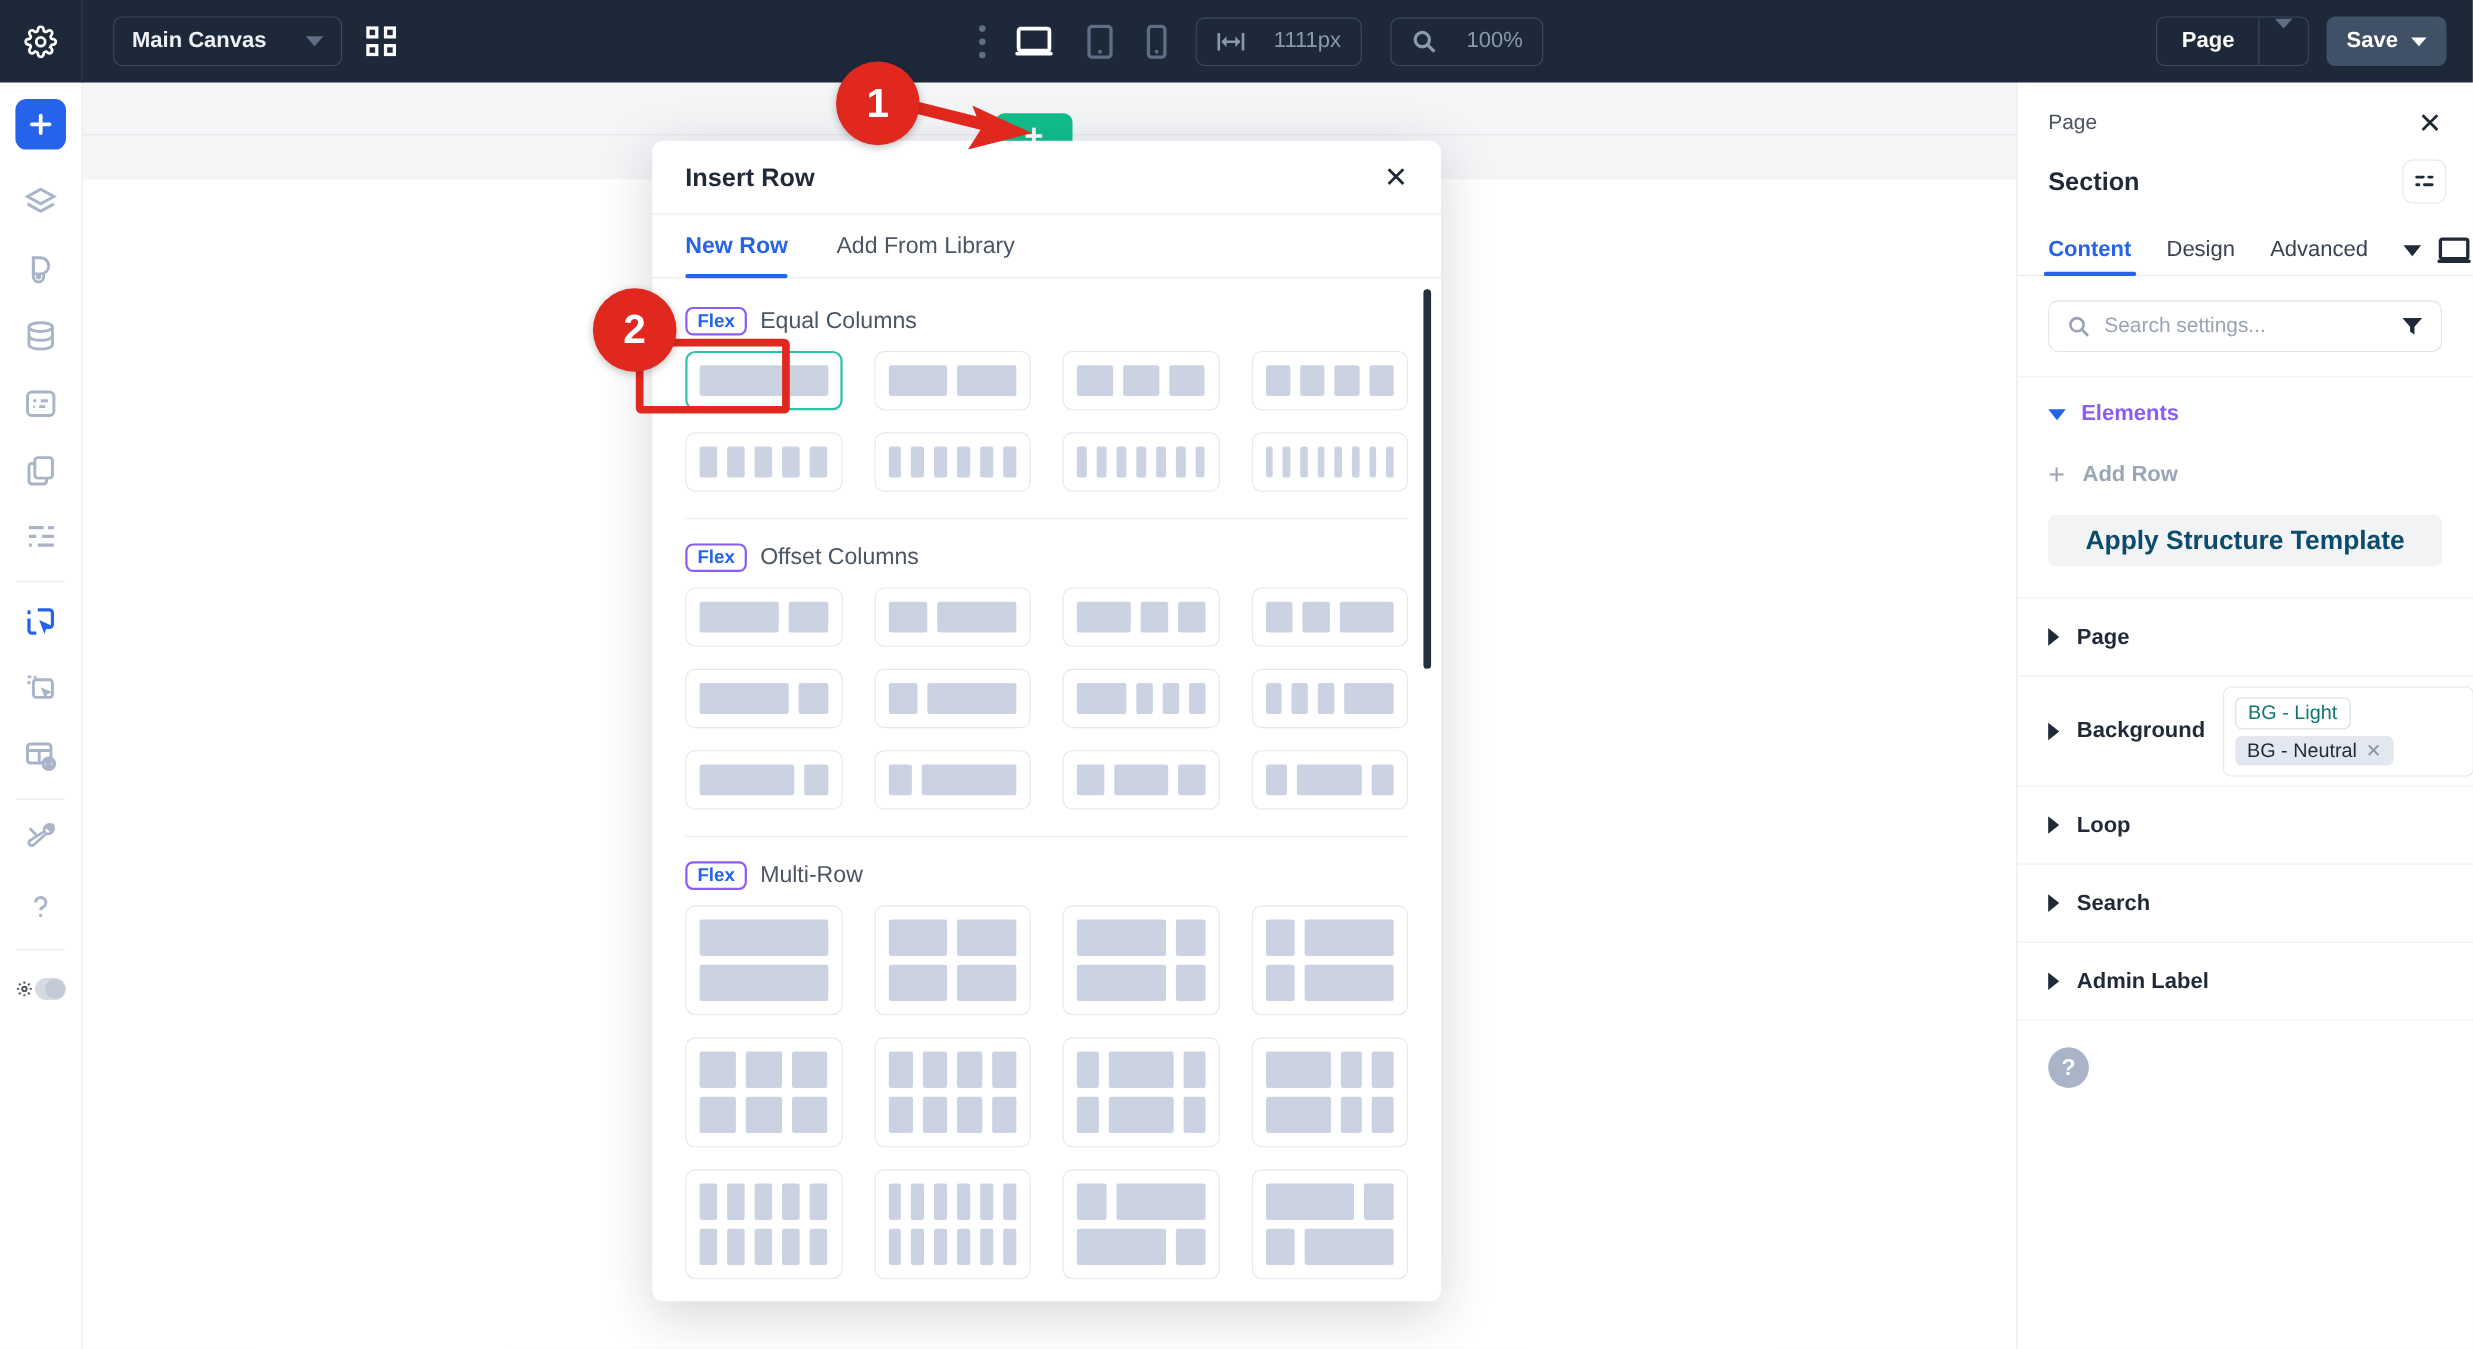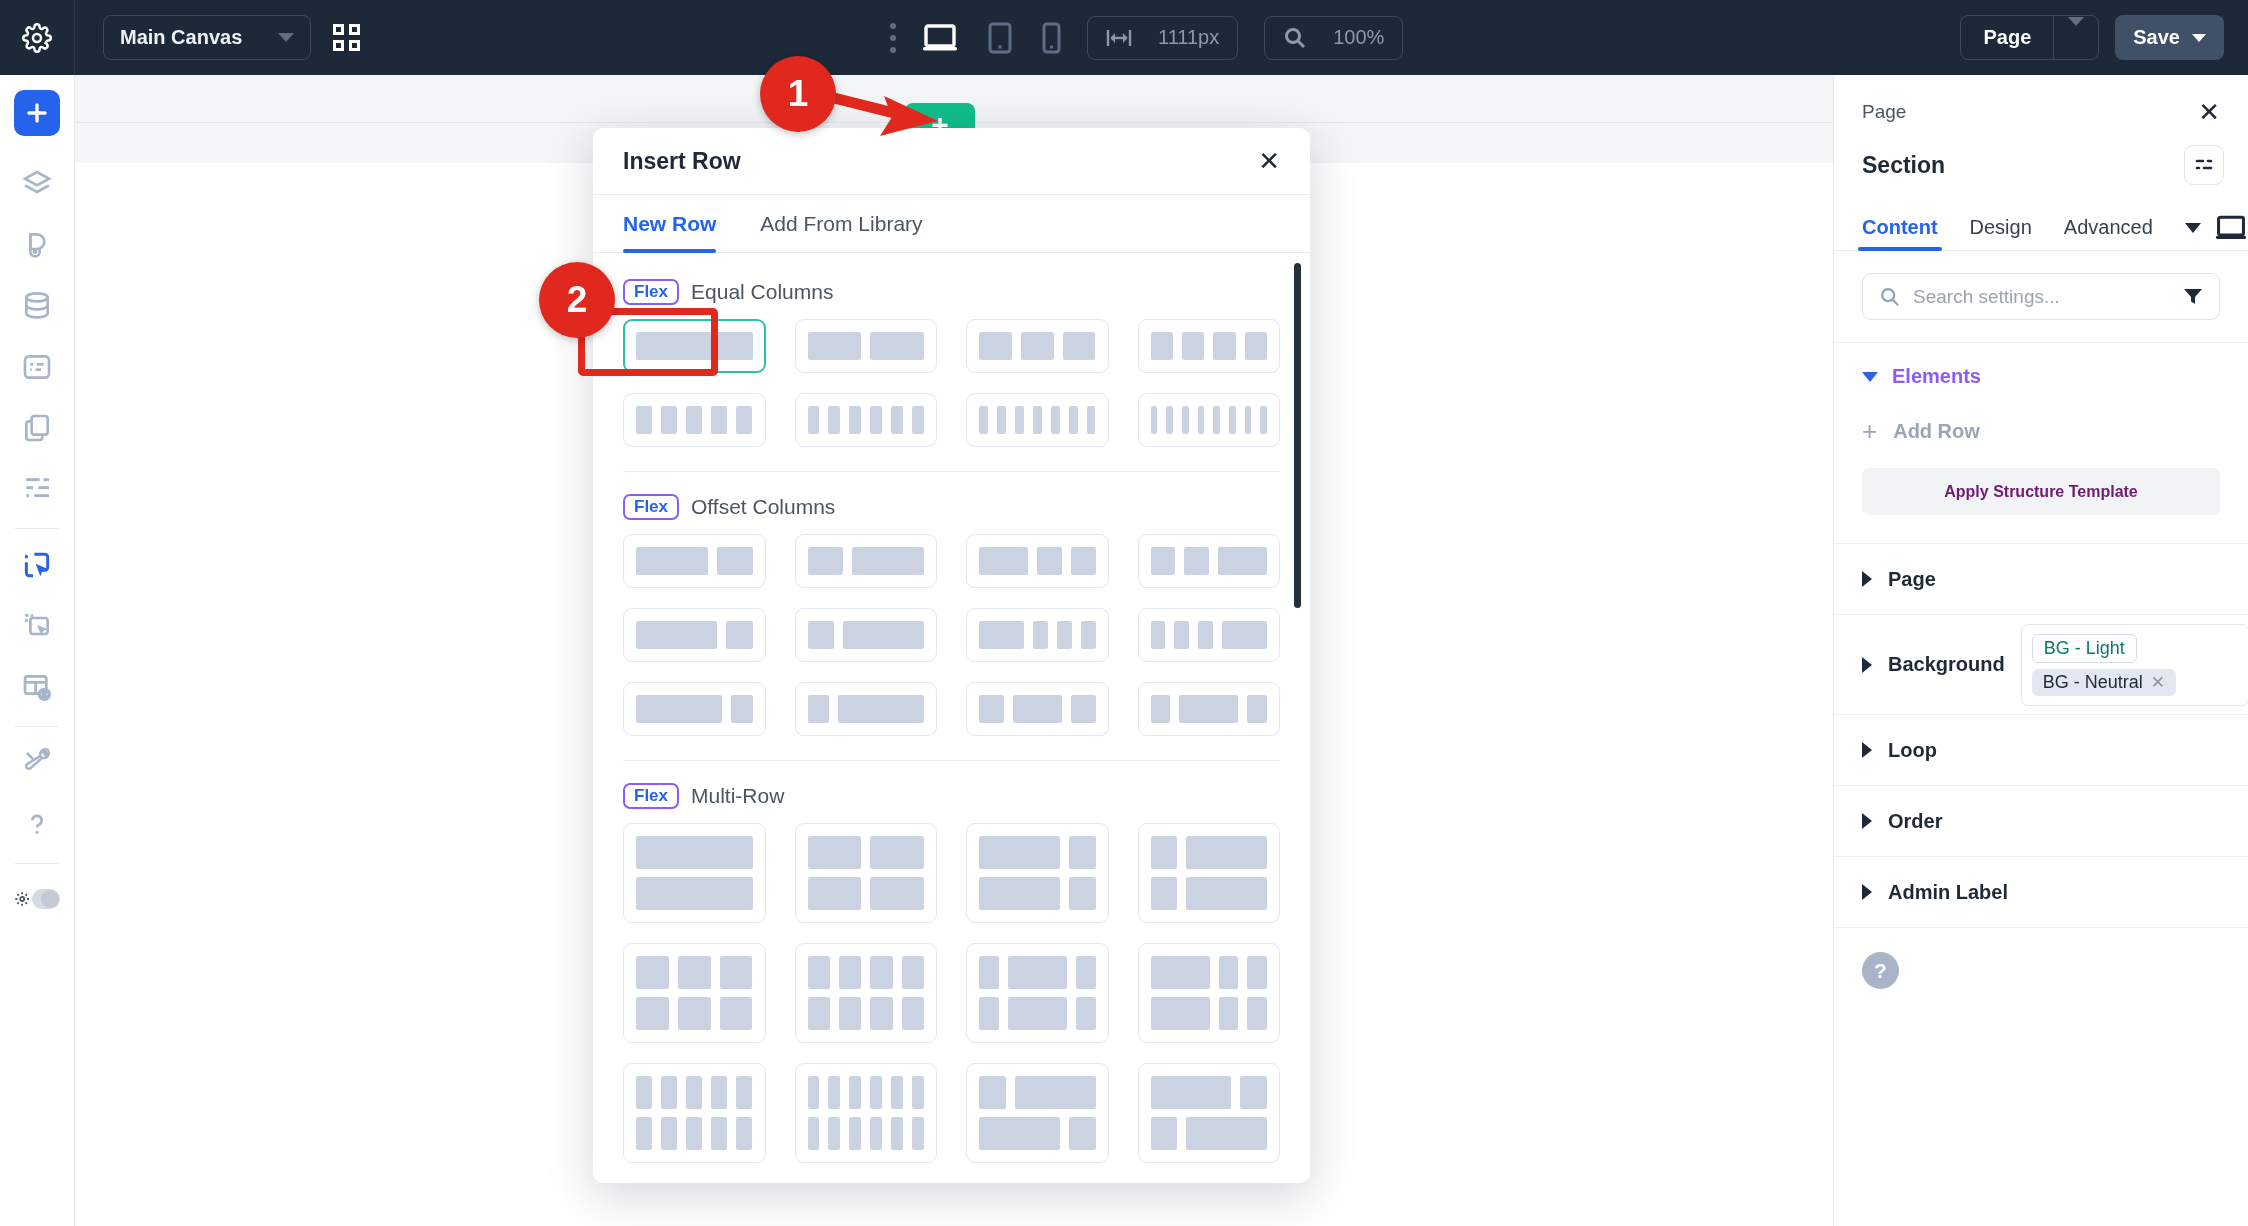--- a/index.html
+++ b/index.html
@@ -79,21 +79,21 @@
   .p-search { display:flex; align-items:center; gap:12px; height:47px; border:1px solid #dfe3e8; border-radius:9px; padding:0 16px; }
   .p-search input { border:none; outline:none; flex:1; font-size:19px; color:#374151; font-family:"Liberation Sans",sans-serif; }
   .p-search input::placeholder { color:#9aa3b2; }
   .p-divider { height:1px; background:#eef0f3; }
   .p-group-head { display:flex; align-items:center; gap:14px; padding:22px 28px 8px 28px; cursor:pointer; }
   .p-group-head .lbl { font-size:20px; font-weight:bold; color:#8b5cf6; }
   .caret-blue { width:0; height:0; border-left:8px solid transparent; border-right:8px solid transparent; border-top:10px solid #2563eb; }
   .p-addrow { display:flex; align-items:center; gap:16px; padding:22px 28px; color:#9aa5b8; cursor:pointer; }
   .p-addrow .plus { font-size:26px; line-height:1; }
   .p-addrow .lbl { font-size:20px; font-weight:bold; }
-  .p-apply { margin:2px 28px 28px 28px; height:47px; background:#f2f3f5; border-radius:7px; border:none; width:calc(100% - 56px); font-size:16px; font-weight:bold; color:#701a75; cursor:pointer; font-family:"Liberation Sans",sans-serif; }
+  .p-apply { margin:2px 28px 28px 28px; height:47px; background:#f2f3f5; border-radius:7px; border:none; width:calc(100% - 56px); font-size:24px; font-weight:bold; color:#0c4a6e; cursor:pointer; font-family:"Liberation Sans",sans-serif; }
   .p-row { display:flex; align-items:center; gap:16px; padding:0 28px; height:71px; border-top:1px solid #eef0f3; cursor:pointer; }
   .caret-right { width:0; height:0; border-top:8px solid transparent; border-bottom:8px solid transparent; border-left:10px solid #1f2937; }
   .p-row .lbl { font-size:20px; font-weight:bold; color:#1f2937; }
   .p-row.bg-row { height:100px; align-items:center; }
   .bg-tags-box { margin-left:auto; border:1px solid #e3e6ea; border-radius:7px; padding:9px 10px; display:flex; flex-direction:column; gap:6px; align-items:flex-start; min-width:228px; }
   .tag { font-size:18px; border-radius:6px; padding:3px 11px; display:flex; align-items:center; gap:8px; }
   .tag.ghost { border:1px solid #d7dbe2; color:#0f766e; background:#fff; }
   .tag.solid { background:#e3e8f0; color:#1f2937; }
   .tag .x { color:#8b95a5; cursor:pointer; font-size:17px; }
   .p-help { margin:24px 28px; width:37px; height:37px; border-radius:50%; background:#a9b4c8; color:#fff; display:flex; align-items:center; justify-content:center; font-size:21px; font-weight:bold; cursor:pointer; }
@@ -689,21 +689,21 @@
           <span class="x">✕</span>
         </span>
     </div>
   </div>
   <div class="p-row">
     <span class="caret-right"></span>
     <span class="lbl">Loop</span>
   </div>
   <div class="p-row">
     <span class="caret-right"></span>
-    <span class="lbl">Order</span>
+    <span class="lbl">Search</span>
   </div>
   <div class="p-row">
     <span class="caret-right"></span>
     <span class="lbl">Admin Label</span>
   </div>
   <div class="p-divider"></div>
   <div class="p-help">?</div>
 </div>
 
 <div class="anno-circle" id="anno1">1</div>

